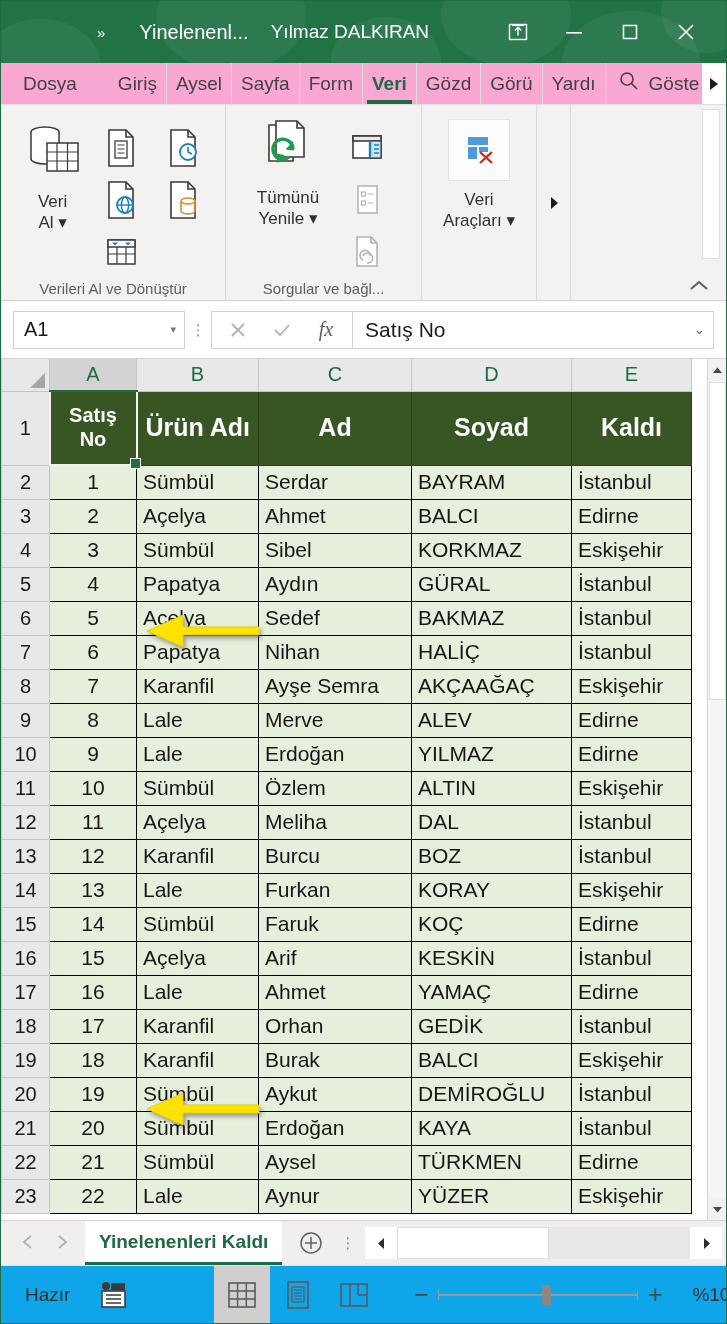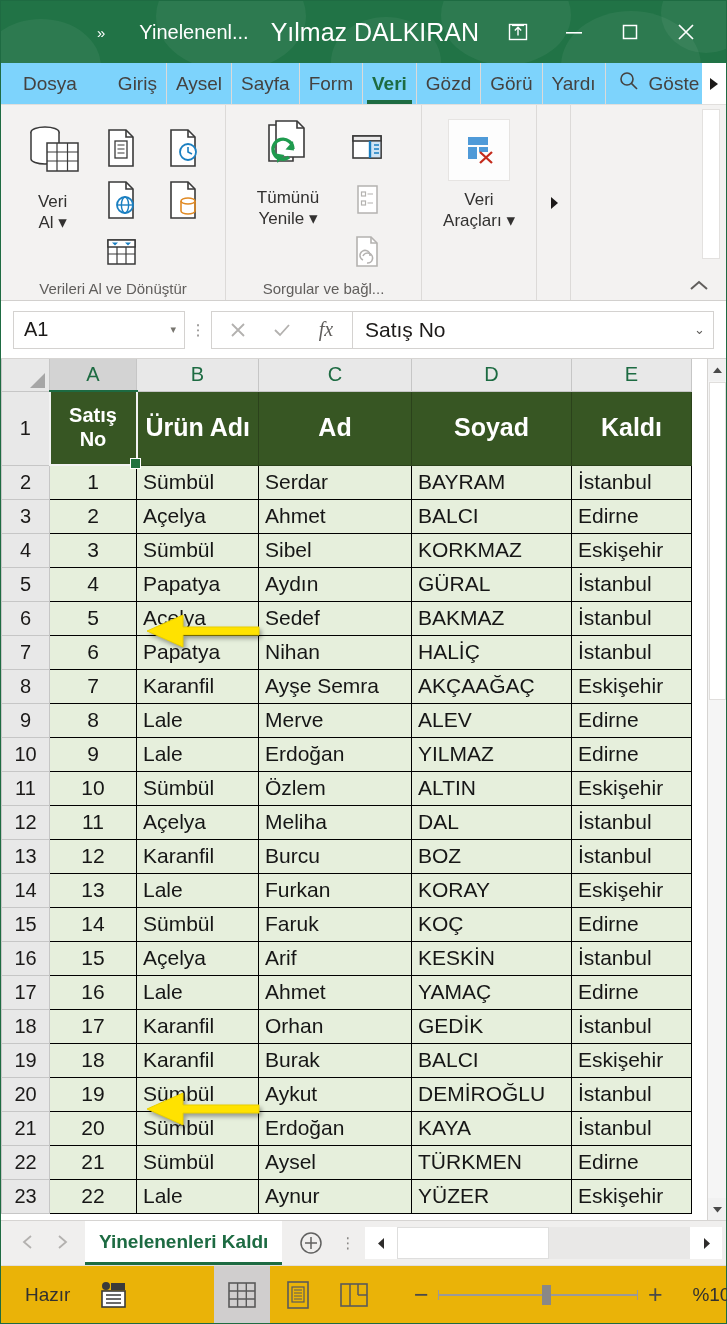--- a/index.html
+++ b/index.html
@@ -33,36 +33,36 @@
   .qat-more {
     position: relative; z-index: 2; color: #fff;
     font-size: 15px; margin-left: 96px; letter-spacing: -2px;
   }
   .doc-title {
     position: relative; z-index: 2; color: #ffffff;
     font-size: 20px; margin-left: 36px; white-space: nowrap;
   }
   .user-name {
     position: relative; z-index: 2; color: #ffffff;
-    font-size: 25px; margin-left: 22px; white-space: nowrap;
+    font-size: 19px; margin-left: 22px; white-space: nowrap;
   }
   .win-btns {
     position: relative; z-index: 2; margin-left: auto;
     display: flex; align-items: center; gap: 4px; padding-right: 14px;
   }
   .win-btn {
     width: 52px; height: 46px; display: flex;
     align-items: center; justify-content: center;
     color: #ffffff;
   }
   .win-btn svg { display: block; }
 
   
   .tabstrip {
-    height: 42px; background: #7dd3fc; flex: none;
+    height: 42px; background: #f9a8d4; flex: none;
     display: flex; align-items: stretch;
     border-bottom: 1px solid #e1dfdd; position: relative;
   }
   .tab {
     display: flex; align-items: center; justify-content: center;
     padding: 0 9px; font-size: 19px; color: #444240;
     border-right: 1px solid #dcdad8; white-space: nowrap;
     overflow: hidden; position: relative;
   }
   .tab.first { padding: 0 18px 0 22px; border-right: none; margin-right: 14px; }
@@ -235,21 +235,21 @@
     background: #e9e8e7; margin: 6px 4px 6px 0; position: relative;
   }
   .hs-btn {
     width: 32px; align-self: stretch; background: #ffffff;
     display: flex; align-items: center; justify-content: center; color: #2e2c2b; font-size: 13px;
   }
   .hs-thumb { width: 152px; align-self: stretch; background: #ffffff; border: 1px solid #dededd; }
 
   
   .statusbar {
-    height: 58px; flex: none; background: #eab308;
+    height: 58px; flex: none; background: #0ea5e9;
     display: flex; align-items: center; border-top: 1px solid #e1dfdd;
   }
   .status-text { font-size: 19px; color: #323130; padding: 0 14px 0 24px; }
   .status-icon { padding: 0 14px; display: flex; align-items: center; }
   .viewbtns { display: flex; align-items: stretch; margin-left: 72px; height: 100%; }
   .viewbtn {
     width: 56px; display: flex; align-items: center; justify-content: center;
   }
   .viewbtn.active { background: #d0cece; }
   .zoomwrap { display: flex; align-items: center; gap: 0; margin-left: 22px; }

